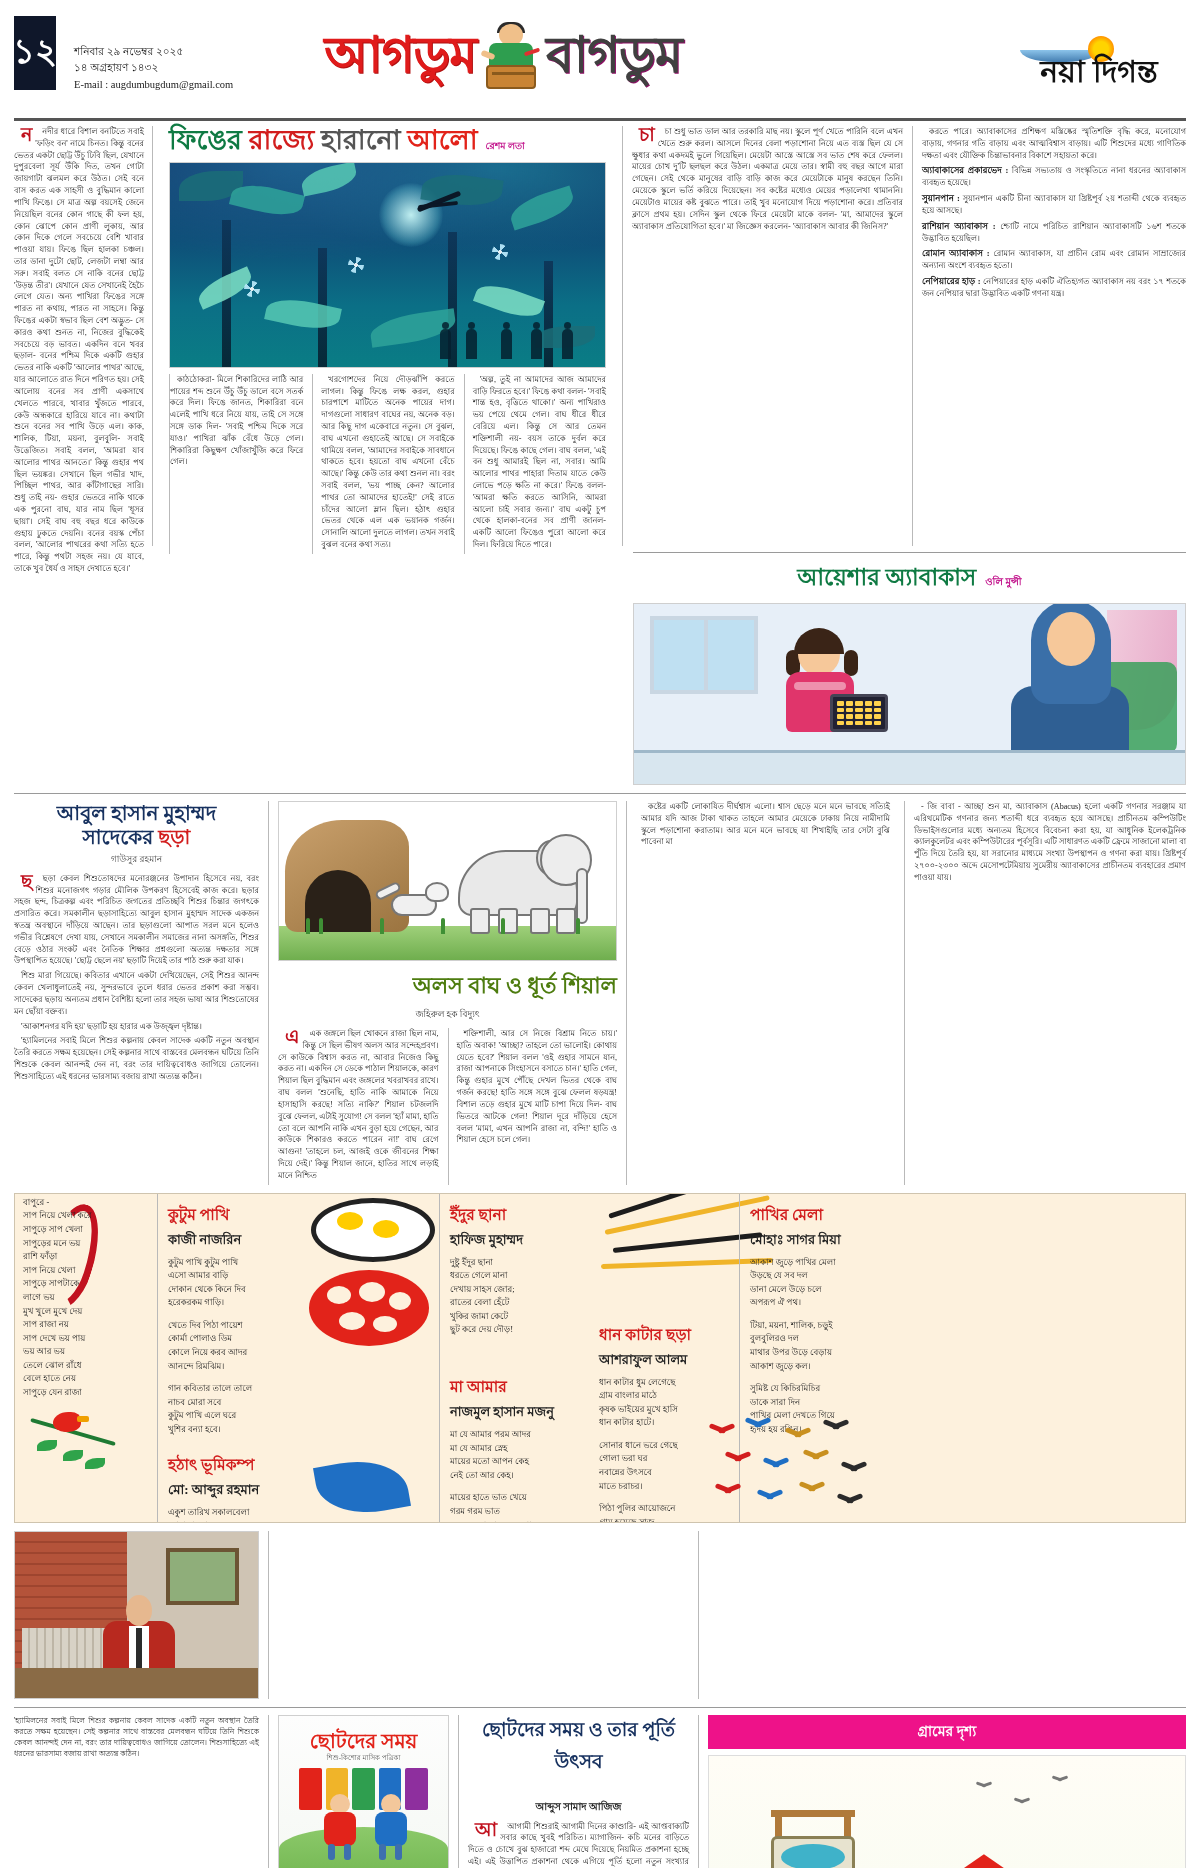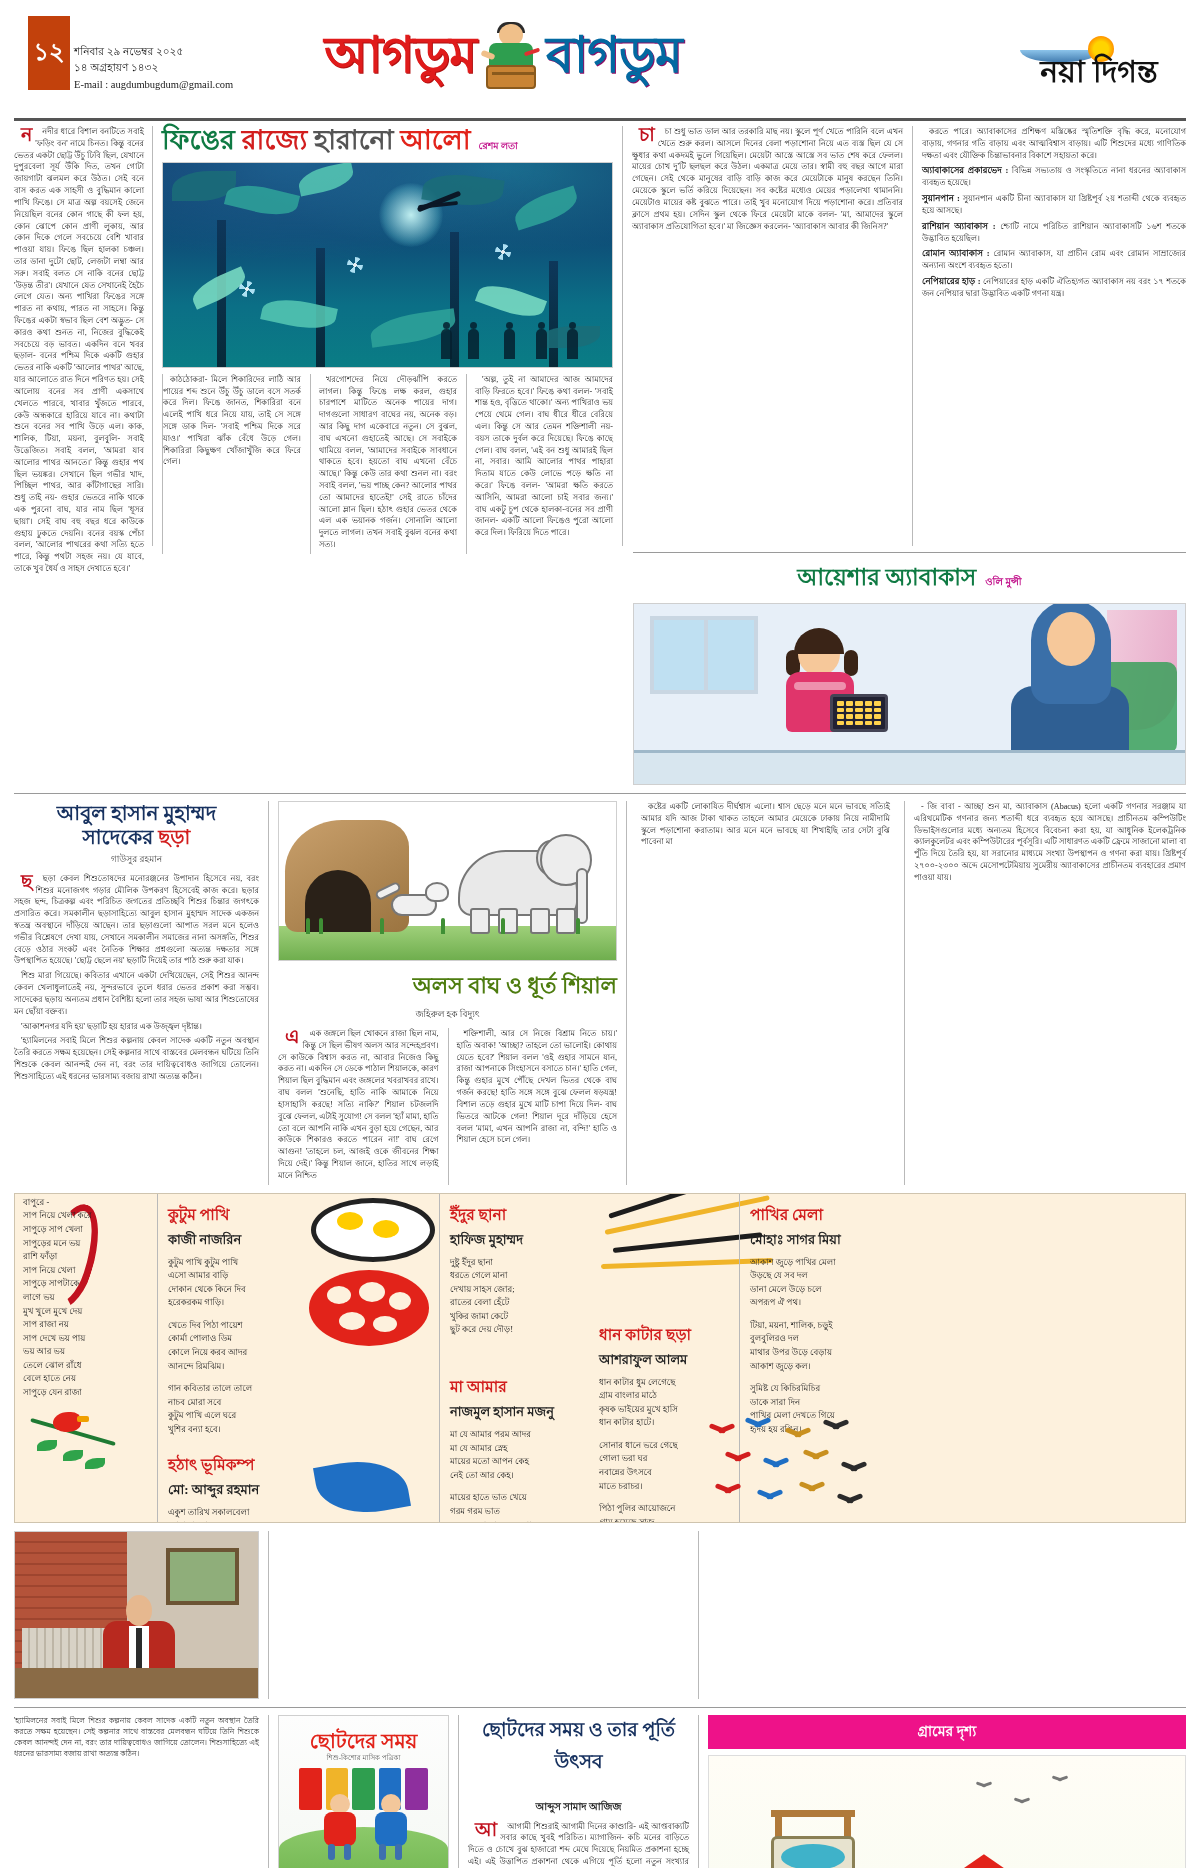--- a/index.html
+++ b/index.html
@@ -6,36 +6,36 @@
   * { box-sizing: border-box; margin:0; padding:0; }
   html,body { background:#fff; }
   body {
     width:1200px; height:1868px; position:relative; overflow:hidden;
     font-family:"Liberation Serif","DejaVu Serif",serif;
     color:#1a1a1a;
   }
   
   .masthead { height:118px; position:relative; }
   .pagenum-box {
-    position:absolute; left:28px; top:16px; width:42px; height:74px;
-    background:#c2410c; color:#fff; display:flex; align-items:center; justify-content:center;
-    font-size:24px; font-weight:bold; font-family:"Liberation Sans",sans-serif;
+    position:absolute; left:14px; top:16px; width:42px; height:74px;
+    background:#0f172a; color:#fff; display:flex; align-items:center; justify-content:center;
+    font-size:34px; font-weight:bold; font-family:"Liberation Sans",sans-serif;
   }
   .dateblock { position:absolute; left:74px; top:44px; font-size:10.5px; line-height:1.55; color:#1a1a1a; }
   .dateblock .em { font-family:"Liberation Serif",serif; }
   .logo-main {
     position:absolute; left:268px; top:12px; width:470px; height:92px;
     display:flex; align-items:center; justify-content:center; gap:4px;
   }
   .logo-word {
     font-size:50px; font-weight:bold; color:#e01b1b; letter-spacing:-1px;
     font-family:"Liberation Sans",sans-serif;
     text-shadow:1px 1px 0 #b01010;
   }
-  .logo-word.two { color:#0369a1; text-shadow:1px 1px 0 #8e0f66;text-align:right; }
+  .logo-word.two { color:#404040; text-shadow:1px 1px 0 #8e0f66;text-align:right; }
   .logo-kid { width:62px; height:72px; position:relative; flex:0 0 62px; }
   .k-head { position:absolute; left:19px; top:2px; width:24px; height:22px; background:#f0c08a; border-radius:50%; }
   .k-hair { position:absolute; left:17px; top:0px; width:28px; height:11px; background:#2b2b2b; border-radius:14px 14px 0 0; }
   .k-body { position:absolute; left:9px; top:21px; width:44px; height:28px; background:#2e9e4f; border-radius:7px 7px 3px 3px; }
   .k-drum { position:absolute; left:6px; top:43px; width:50px; height:24px; background:#c98434; border:2px solid #8a5a1d; border-radius:4px; }
   .k-drum:after{content:"";position:absolute;left:4px;top:5px;width:42px;height:3px;background:#8a5a1d;}
   .k-stick { position:absolute; left:44px; top:28px; width:16px; height:4px; background:#e03030; border-radius:2px; transform:rotate(-18deg); }
   .k-arm { position:absolute; left:1px; top:30px; width:14px; height:6px; background:#f0c08a; border-radius:3px; transform:rotate(22deg); }
   .logo-nd { position:absolute; right:16px; top:34px; width:170px; height:52px; }
   .nd-sun { position:absolute; left:74px; top:2px; width:26px; height:26px; border-radius:50%;
@@ -50,21 +50,21 @@
   .page { padding:0 14px; }
   .col-text { font-size:8.1px; line-height:1.46; text-align:justify; color:#222; }
   .col-text p { margin-bottom:3px; text-indent:7px; }
   .dropcap { float:left; font-size:19px; line-height:.82; font-weight:bold; color:#c1121f;
              margin:1px 3px 0 0; font-family:"Liberation Sans",sans-serif; }
   .vrule { border-left:1px solid #b9b9b9; }
 
   
   .zone-top { display:flex; gap:0; margin-top:5px; height:420px; }
   .zt-c1 { width:138px; padding:0 8px 0 0; }
-  .zt-c2 { width:470px; padding:0 9px; }
+  .zt-c2 { width:470px; padding:0 16px; }
   .zt-c3 { width:290px; padding:0 9px; }
   .zt-c4 { width:274px; padding:0 0 0 9px; }
 
   .head-main { margin-bottom:6px; display:flex; align-items:baseline; gap:8px; }
   .head-main h1 { font-size:27px; line-height:1.1; font-weight:bold; white-space:nowrap; }
   .hm-a{color:#0f7a43;} .hm-b{color:#d21e1e;} .hm-c{color:#555;} .hm-d{color:#e2231a;}
   .head-main .byline { font-size:9.5px; color:#c2148c; font-weight:bold; white-space:nowrap; }
 
   .jungle-art { width:100%; height:206px; border:1px solid #cfcfcf; position:relative; overflow:hidden;
      background:linear-gradient(#123a6b 0%,#0e4f78 38%,#0b6f86 70%,#0a7d85 100%); }

